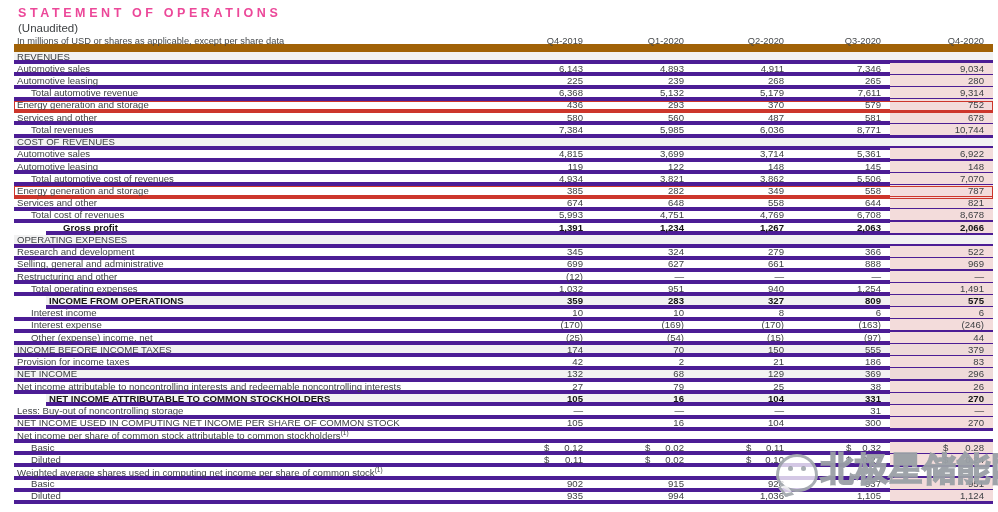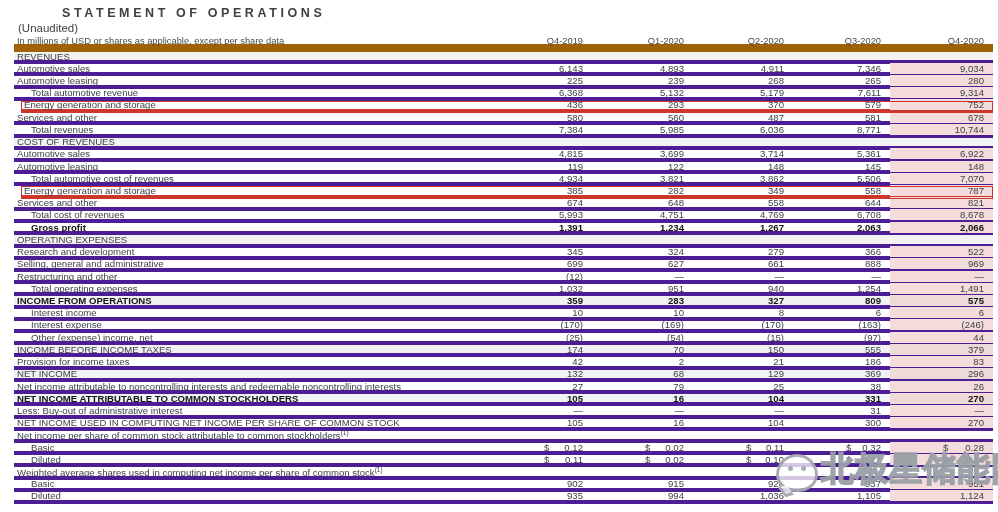--- a/index.html
+++ b/index.html
@@ -5,21 +5,21 @@
   html,body { margin:0; padding:0; }
   body {
     width:998px; height:512px; background:#ffffff; overflow:hidden;
     font-family:"Liberation Sans", sans-serif;
     -webkit-font-smoothing:antialiased;
   }
   .page { position:relative; width:998px; height:512px; }
 
   .title {
     position:absolute; left:18px; top:6px;
-    font-size:12.5px; font-weight:700; letter-spacing:3.6px; color:#404040;margin-left:44px;
+    font-size:12.5px; font-weight:700; letter-spacing:3.6px; color:#ec4899;
   }
   .subtitle {
     position:absolute; left:18px; top:22px;
     font-size:11.5px; color:#3e4143;
   }
 
   .table { position:absolute; left:14px; top:38px; width:979px; font-size:9.6px; color:#3f4245; }
   .trow {
     display:flex; align-items:center; height:12.22px;
     border-bottom:4px solid #4c1d95; box-sizing:border-box;
@@ -33,22 +33,22 @@
   .c-val {
     flex:0 0 101px; text-align:right; padding-right:9px;
     box-sizing:border-box; white-space:nowrap;
   }
   .c-val.v2 { flex-basis:100px; }
   .c-val.v3 { flex-basis:97px;  }
   .c-val.v4 { flex-basis:103px; }
   .trow.body .c-val.v4 { background:#f3dcdb; }
   .trow.section { background:#f2f2f2; }
   .trow.section .c-val.v4 { background:#eedad9;padding-left:40px; }
-  .trow.bold { font-weight:700; color:#151515; }
-  .trow.redbox { outline:1.6px solid #cd362c; outline-offset:-1px; border-bottom-color:#cd362c;margin-left:7px; }
+  .trow.bold { font-weight:700; color:#151515;margin-left:32px; }
+  .trow.redbox { outline:1.6px solid #cd362c; outline-offset:-1px; border-bottom-color:#cd362c; }
   .c-val.dollar { display:flex; justify-content:space-between; padding-left:53px; }
   sup { font-size:6.5px; vertical-align:4px; letter-spacing:0; }
 
   
   .watermark {
     position:absolute; left:776px; top:433px; width:220px; height:72px;
     display:flex; align-items:center; pointer-events:none; opacity:0.95;
   }
   .wm-bubble {
     position:relative; flex:0 0 auto; width:42px; height:38px; margin-top:8px;
@@ -318,21 +318,21 @@
         </div>
         <div class="trow body section bold">
           <div class="c-label">NET INCOME ATTRIBUTABLE TO COMMON STOCKHOLDERS</div>
           <div class="c-val v0">105</div>
           <div class="c-val v1">16</div>
           <div class="c-val v2">104</div>
           <div class="c-val v3">331</div>
           <div class="c-val v4">270</div>
         </div>
         <div class="trow body">
-          <div class="c-label">Less: Buy-out of administrative interest</div>
+          <div class="c-label">Less: Buy-out of noncontrolling storage</div>
           <div class="c-val v0">—</div>
           <div class="c-val v1">—</div>
           <div class="c-val v2">—</div>
           <div class="c-val v3">31</div>
           <div class="c-val v4">—</div>
         </div>
         <div class="trow body">
           <div class="c-label">NET INCOME USED IN COMPUTING NET INCOME PER SHARE OF COMMON STOCK</div>
           <div class="c-val v0">105</div>
           <div class="c-val v1">16</div>

